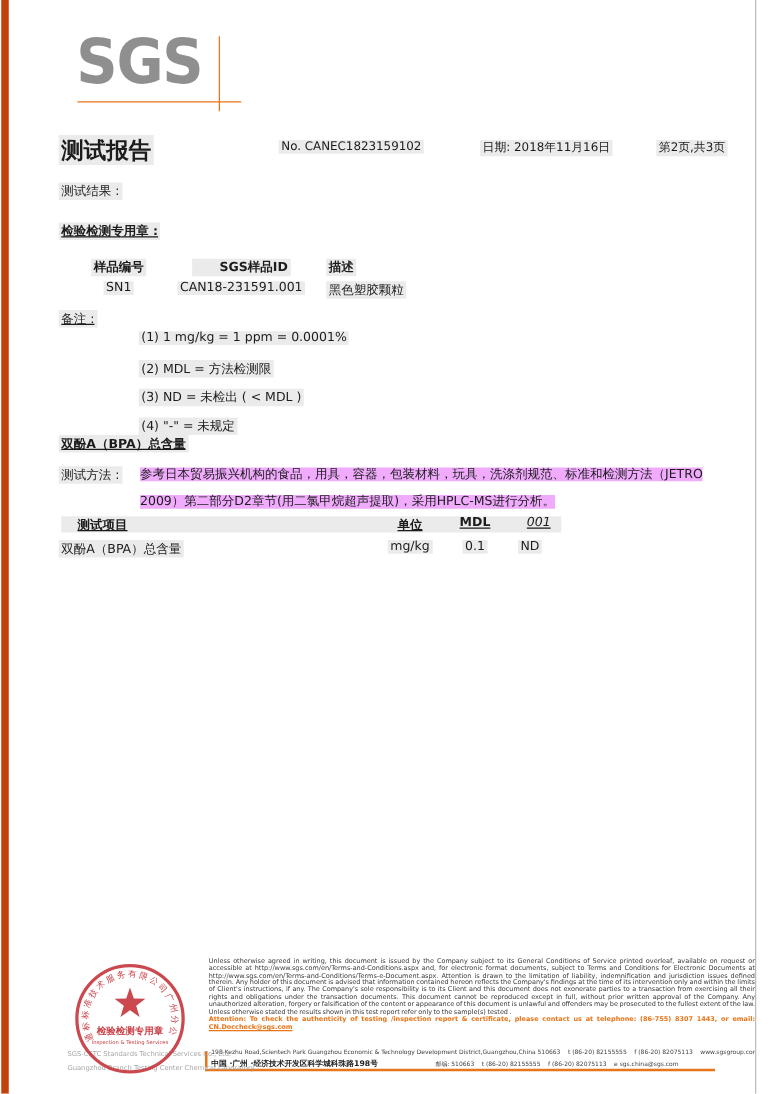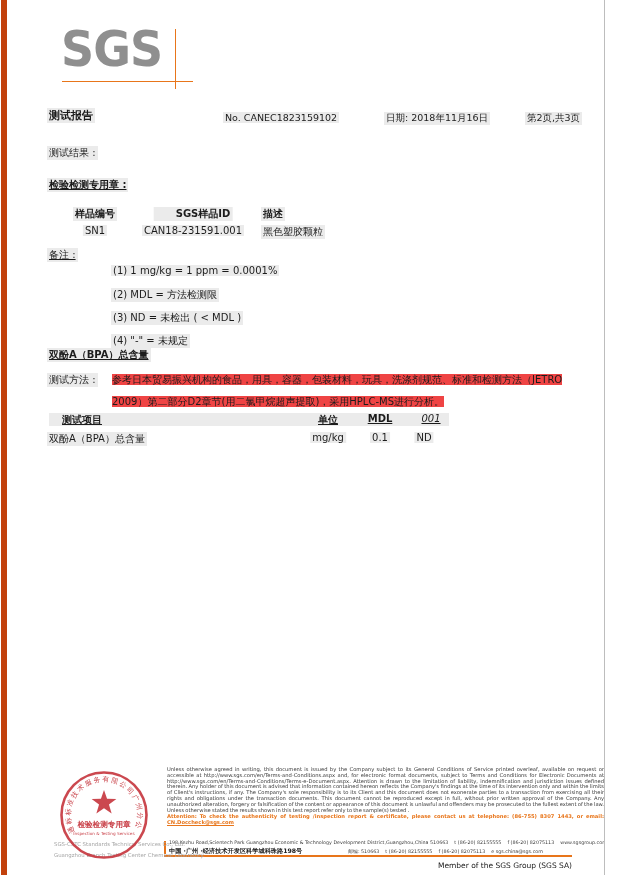--- a/index.html
+++ b/index.html
@@ -13,21 +13,21 @@
   .body10{font-size:10px;}
   .body95{font-size:9.5px;}
   
   .logo-text{position:absolute;left:54px;top:24px;font-size:46px;line-height:46px;font-weight:bold;color:#8f8f8f;letter-spacing:-1px;transform:scaleY(1.08);transform-origin:top left;}
   .logo-hline{position:absolute;left:55px;top:81px;width:131px;height:1px;background:#e8751a;}
   .logo-vline{position:absolute;left:168px;top:29px;width:1px;height:60px;background:#e8751a;}
   
   .cc{transform:translateX(-50%);}
   
   .method-par{position:absolute;left:105px;top:369px;width:472px;font-size:10px;line-height:22px;white-space:normal;}
-  .method-par span{background:#ef4444;}
+  .method-par span{background:#f0abfc;}
   
   .legal{position:absolute;left:160px;top:767px;width:437px;font-size:5.2px;line-height:5.8px;text-align:justify;color:#3a3a3a;white-space:normal;letter-spacing:0;word-spacing:-0.4px;}
   .attention{color:#e8751a;font-weight:bold;margin-top:1px;}
   .attention a,.link{color:#e8751a;text-decoration:underline;cursor:pointer;}
   .addr{position:absolute;left:162px;top:840px;width:434px;font-size:4.8px;color:#3d3d3d;}
   .addr-row{display:flex;align-items:baseline;gap:6px;margin-bottom:1.5px;white-space:nowrap;}
   .addr-cn{font-size:6.2px;font-weight:bold;color:#222;}
   .addr-vbar{position:absolute;left:157px;top:841px;width:2px;height:13px;background:#e8751a;}
   .orange-rule{position:absolute;left:157px;top:855px;width:408px;height:2px;background:#e8751a;}
   .member{position:absolute;left:160px;top:861px;width:405px;text-align:right;font-size:7.5px;color:#161616;}
@@ -37,21 +37,21 @@
 </style>
 </head>
 <body>
 
 <div class="page">
 
   <div class="logo-text">SGS</div>
   <div class="logo-hline"></div>
   <div class="logo-vline"></div>
 
-  <div class="abs b hl" style="left:40px;top:108px;font-size:11px;">测试报告</div>
+  <div class="abs b hl" style="left:40px;top:108px;font-size:18px;">测试报告</div>
   <div class="abs body95 hl" style="left:216px;top:112px;">No. CANEC1823159102</div>
   <div class="abs body95 hl" style="left:377px;top:112px;">日期: 2018年11月16日</div>
   <div class="abs body95 hl" style="left:518px;top:112px;">第2页,共3页</div>
 
   <div class="abs body10 hl" style="left:40px;top:146px;">测试结果 :</div>
   <div class="abs body10 b u hl" style="left:40px;top:178px;">检验检测专用章 :</div>
 
   <div>
     <div class="abs body10 b hl cc" style="left:88px;top:207px;">样品编号</div>
     <div class="abs body10 b hl cc" style="left:186px;top:207px;padding-left:22px;">SGS样品ID</div>
@@ -118,15 +118,14 @@
     <div class="addr-row">
       <span class="addr-cn">中国 ·广州 ·经济技术开发区科学城科珠路198号</span>
       <span style="margin-left:40px;">邮编: 510663</span>
       <span>t (86-20) 82155555</span>
       <span>f (86-20) 82075113</span>
       <span>e  sgs.china@sgs.com</span>
     </div>
   </div>
 
   <div class="orange-rule"></div>
-  <div class="member">Member of the SGS Group (SGS SA)</div>
 
 </div>
 
 </body></html>

